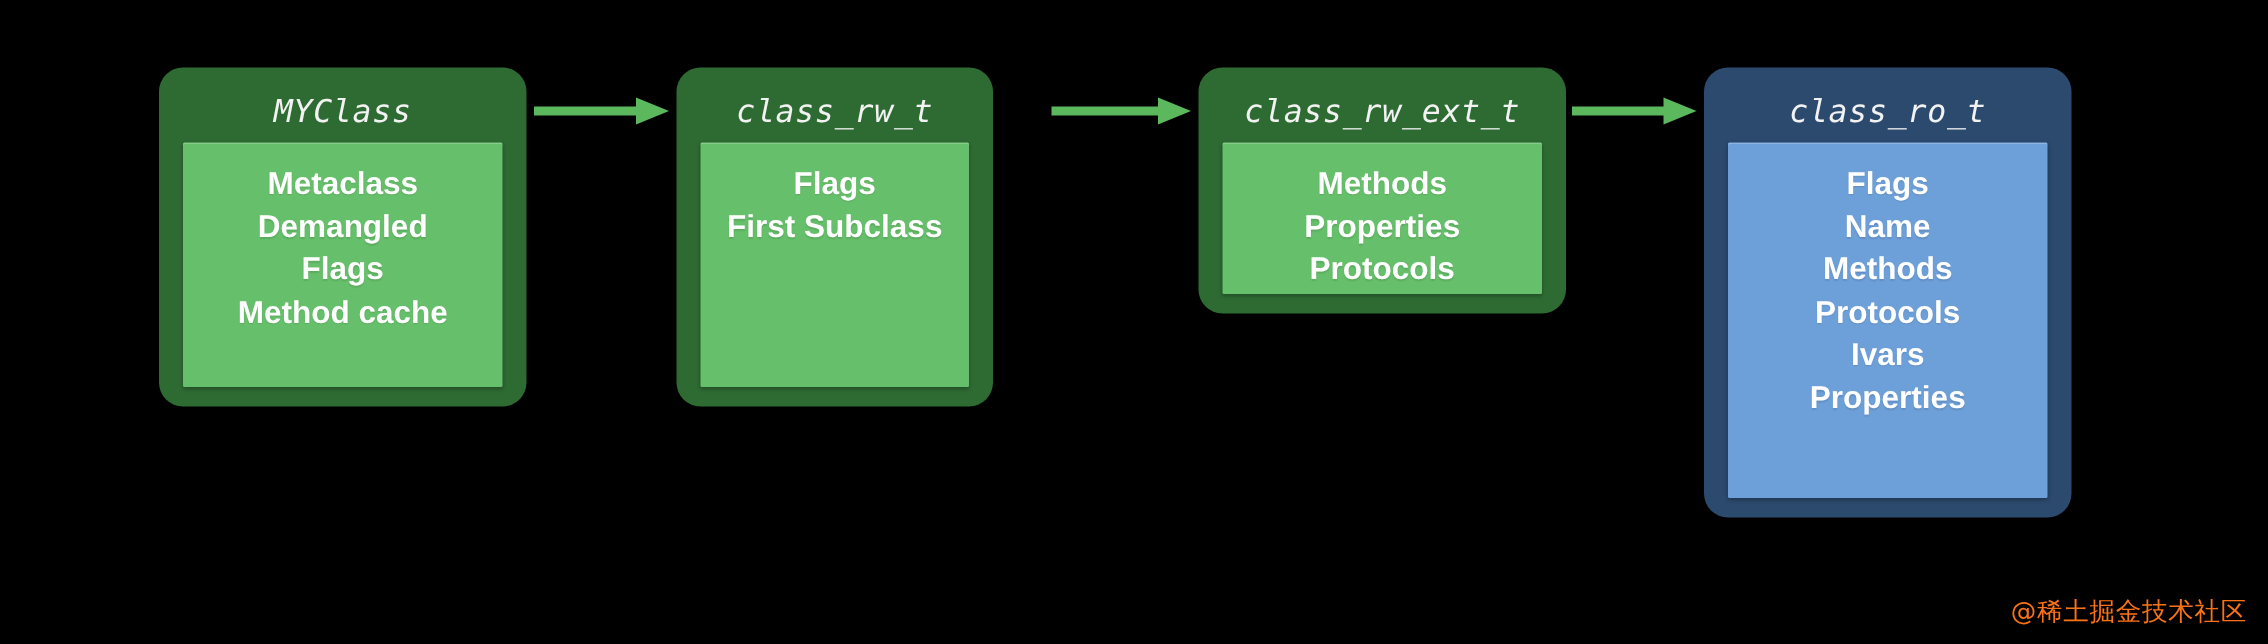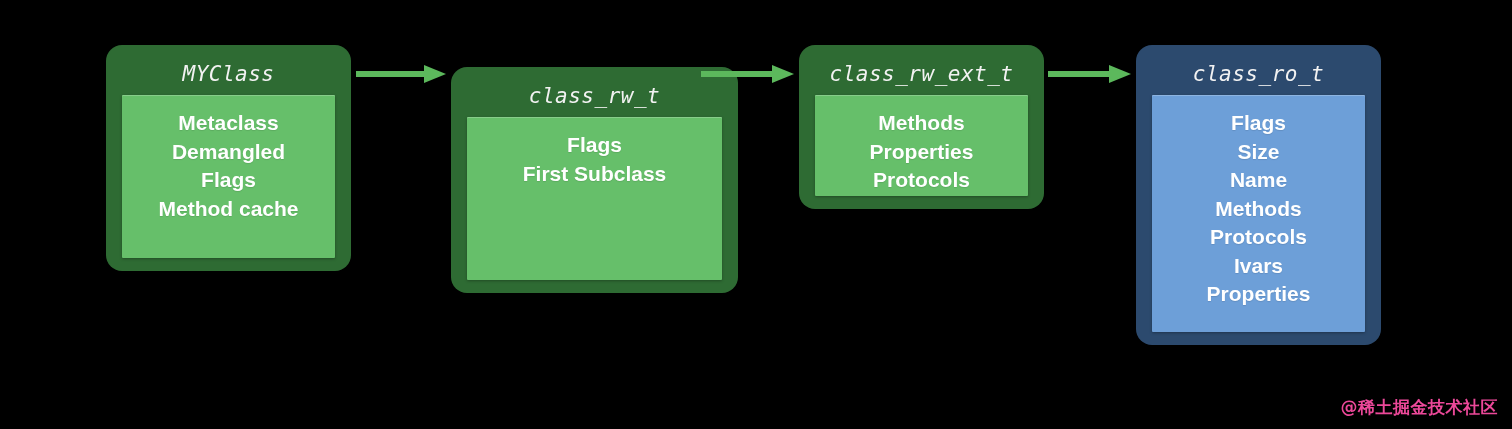--- a/index.html
+++ b/index.html
@@ -101,40 +101,39 @@
 <div id="canvas">
     <div class="node green" style="left: 106px; top: 45px; width: 245px; height: 226px; background: rgb(46, 107, 51);">
       <div class="node-title">MYClass</div>
       <div class="panel green" style="background: rgb(102, 191, 106);">
         <div class="panel-item">Metaclass</div>
         <div class="panel-item">Demangled</div>
         <div class="panel-item">Flags</div>
         <div class="panel-item">Method cache</div>
       </div>
     </div>
-    <div class="node green" style="left: 451px; top: 45px; width: 287px; height: 226px; background: rgb(46, 107, 51); margin-top: 22px;">
+    <div class="node green" style="left: 451px; top: 45px; width: 211px; height: 226px; background: rgb(46, 107, 51);">
       <div class="node-title">class_rw_t</div>
       <div class="panel green" style="background: rgb(102, 191, 106);">
         <div class="panel-item">Flags</div>
         <div class="panel-item">First Subclass</div>
       </div>
     </div>
     <div class="node green" style="left: 799px; top: 45px; width: 245px; height: 164px; background: rgb(46, 107, 51);">
       <div class="node-title">class_rw_ext_t</div>
       <div class="panel green" style="background: rgb(102, 191, 106);">
         <div class="panel-item">Methods</div>
         <div class="panel-item">Properties</div>
         <div class="panel-item">Protocols</div>
       </div>
     </div>
     <div class="node blue" style="left: 1136px; top: 45px; width: 245px; height: 300px; background: rgb(44, 74, 110);">
       <div class="node-title">class_ro_t</div>
       <div class="panel blue" style="background: rgb(109, 159, 216);">
         <div class="panel-item">Flags</div>
-        <div class="panel-item">Size</div>
         <div class="panel-item">Name</div>
         <div class="panel-item">Methods</div>
         <div class="panel-item">Protocols</div>
         <div class="panel-item">Ivars</div>
         <div class="panel-item">Properties</div>
       </div>
     </div>
     <div class="arrow" style="left: 356px; top: 65px; width: 90px;">
       <svg width="90" height="18" viewBox="0 0 90 18">
         <rect x="0" y="6" width="70" height="6" fill="#5cb85c"></rect>
@@ -146,14 +145,14 @@
         <rect x="0" y="6" width="73" height="6" fill="#5cb85c"></rect>
         <polygon points="71,0 93,9 71,18" fill="#5cb85c"></polygon>
       </svg>
     </div>
     <div class="arrow" style="left: 1048px; top: 65px; width: 83px;">
       <svg width="83" height="18" viewBox="0 0 83 18">
         <rect x="0" y="6" width="63" height="6" fill="#5cb85c"></rect>
         <polygon points="61,0 83,9 61,18" fill="#5cb85c"></polygon>
       </svg>
     </div>
-    <div class="watermark" style="color: #ec4899; font-weight: bold;">@稀土掘金技术社区</div>
+    <div class="watermark" style="color: #f97316;">@稀土掘金技术社区</div>
   </div>
 
 </body></html>

